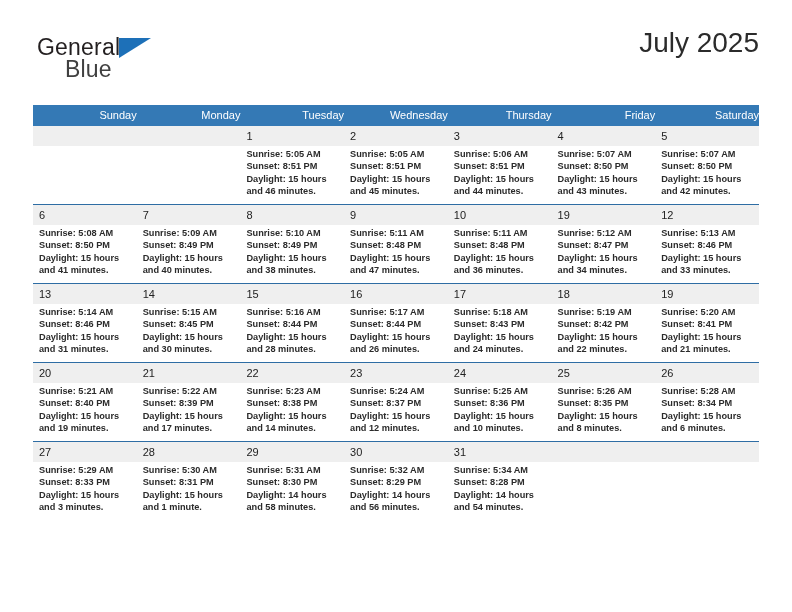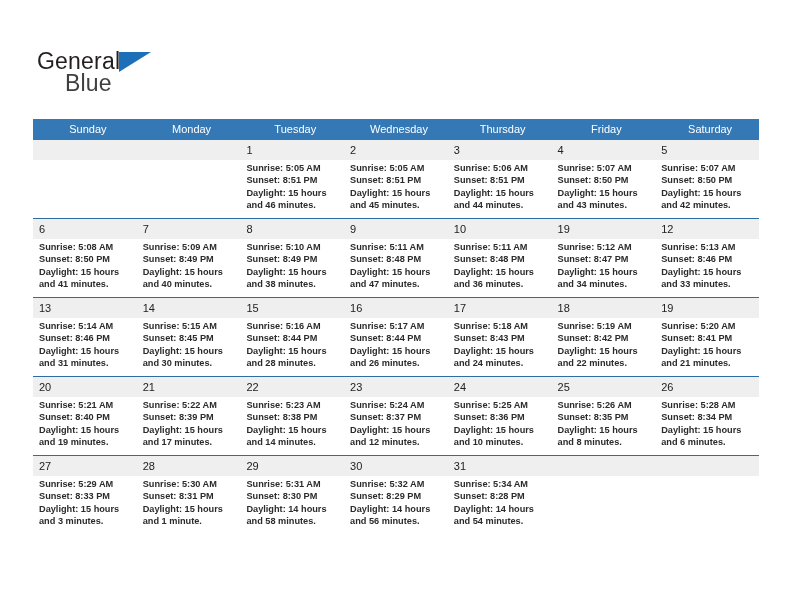--- a/index.html
+++ b/index.html
@@ -12,21 +12,20 @@
     height: 612px;
     font-family: "Liberation Sans", sans-serif;
     color: #000000;
     overflow: hidden;
   }
   .page {
     position: relative;
     width: 792px;
     height: 528px;
     box-sizing: border-box;
-    margin-top: 14px;
   }
 
   
   .header {
     position: absolute;
     left: 33px;
     top: 26px;
     right: 33px;
     height: 70px;
   }
@@ -92,21 +91,21 @@
     top: 105px;
     width: 726px;
     border-collapse: collapse;
     table-layout: fixed;
   }
   .calendar th {
     background: #3479b5;
     color: #ffffff;
     font-size: 11px;
     font-weight: normal;
-    text-align: center;
+    text-align: right;
     padding: 4px 0 5px 6px;
     height: 12px;
     border: none;
   }
   .calendar td {
     vertical-align: top;
     padding: 0;
     border: none;
     border-top: 1px solid #2e6da4;
     height: 78px;
@@ -149,20 +148,21 @@
 
   <div class="header">
 
     <div class="brand">
       <span class="brand-general">General</span>
       <span class="brand-flag"></span>
       <span class="brand-blue">Blue</span>
     </div>
 
     <div class="title-block">
+      <div class="month-title">July 2025</div>
     </div>
 
   </div>
 
   <table class="calendar">
     <thead>
       <tr>
         <th>Sunday</th>
         <th>Monday</th>
         <th>Tuesday</th>

